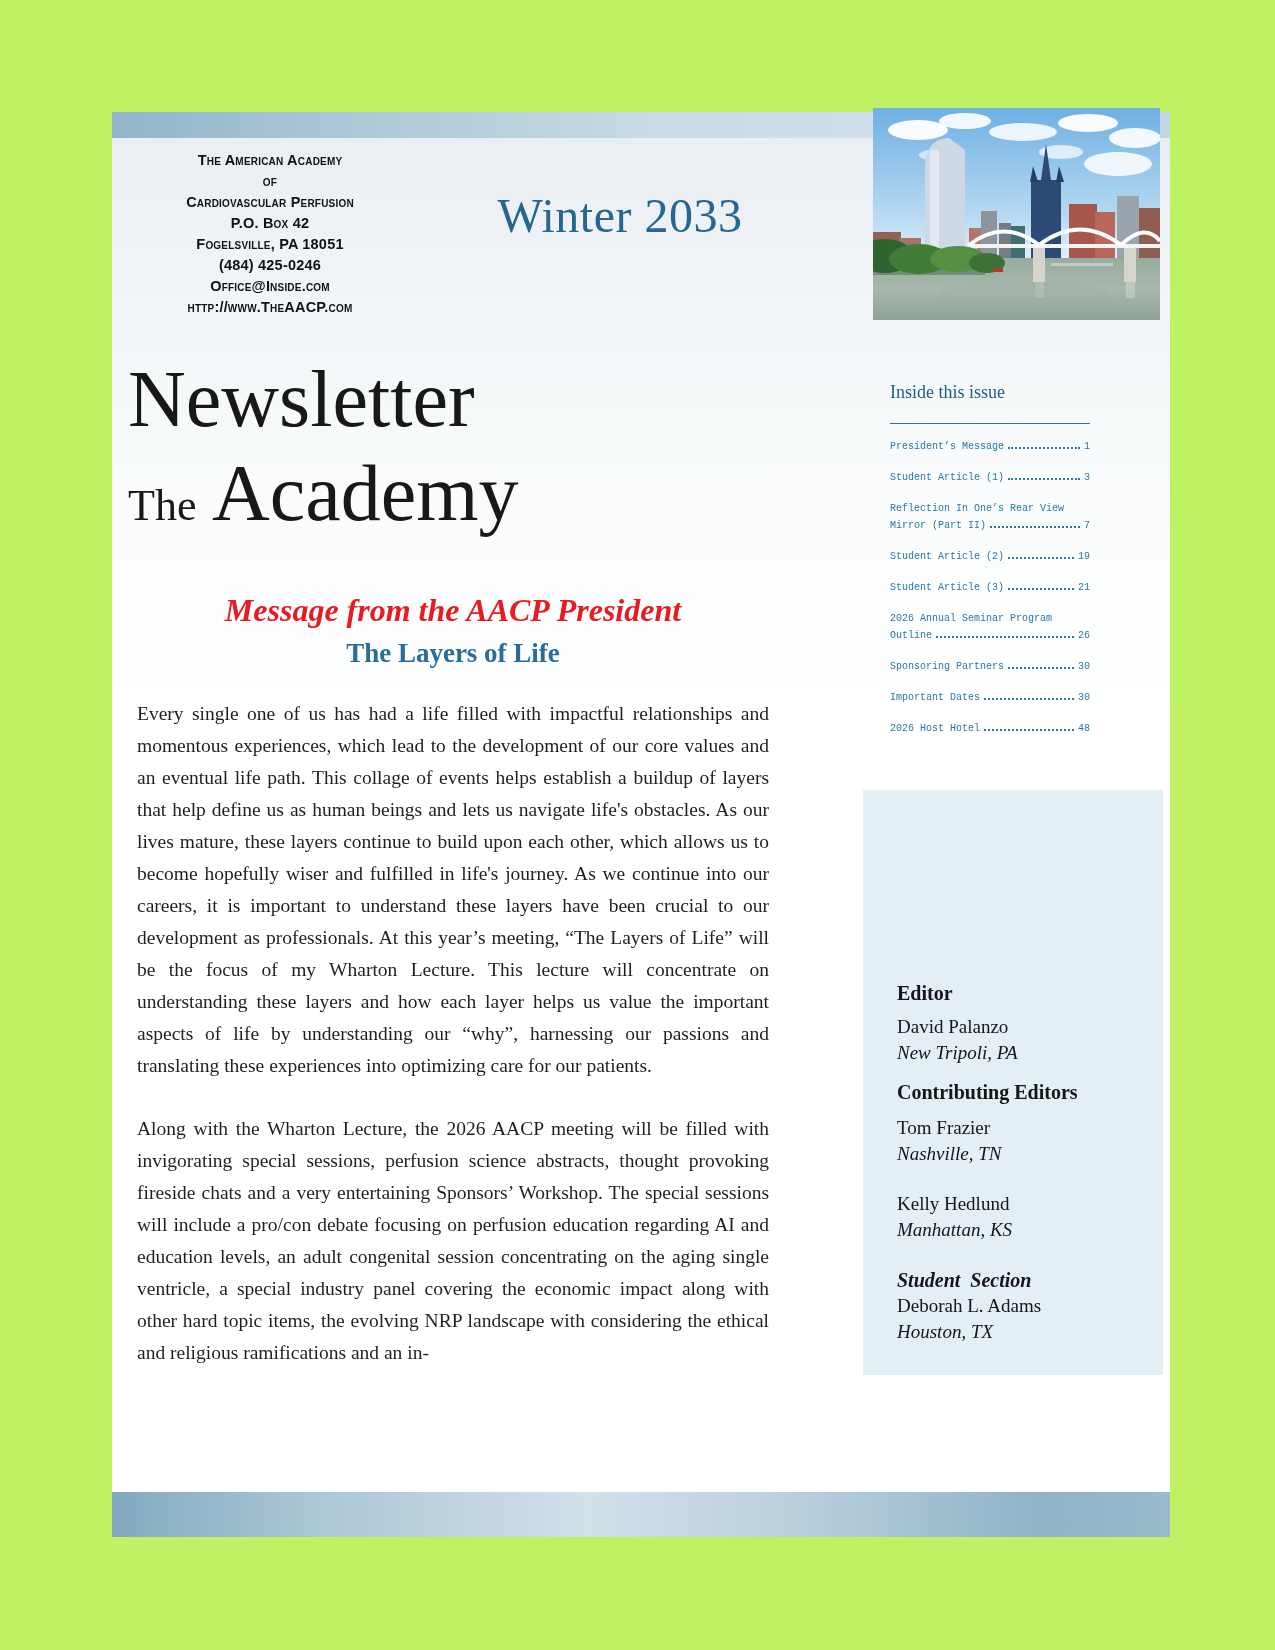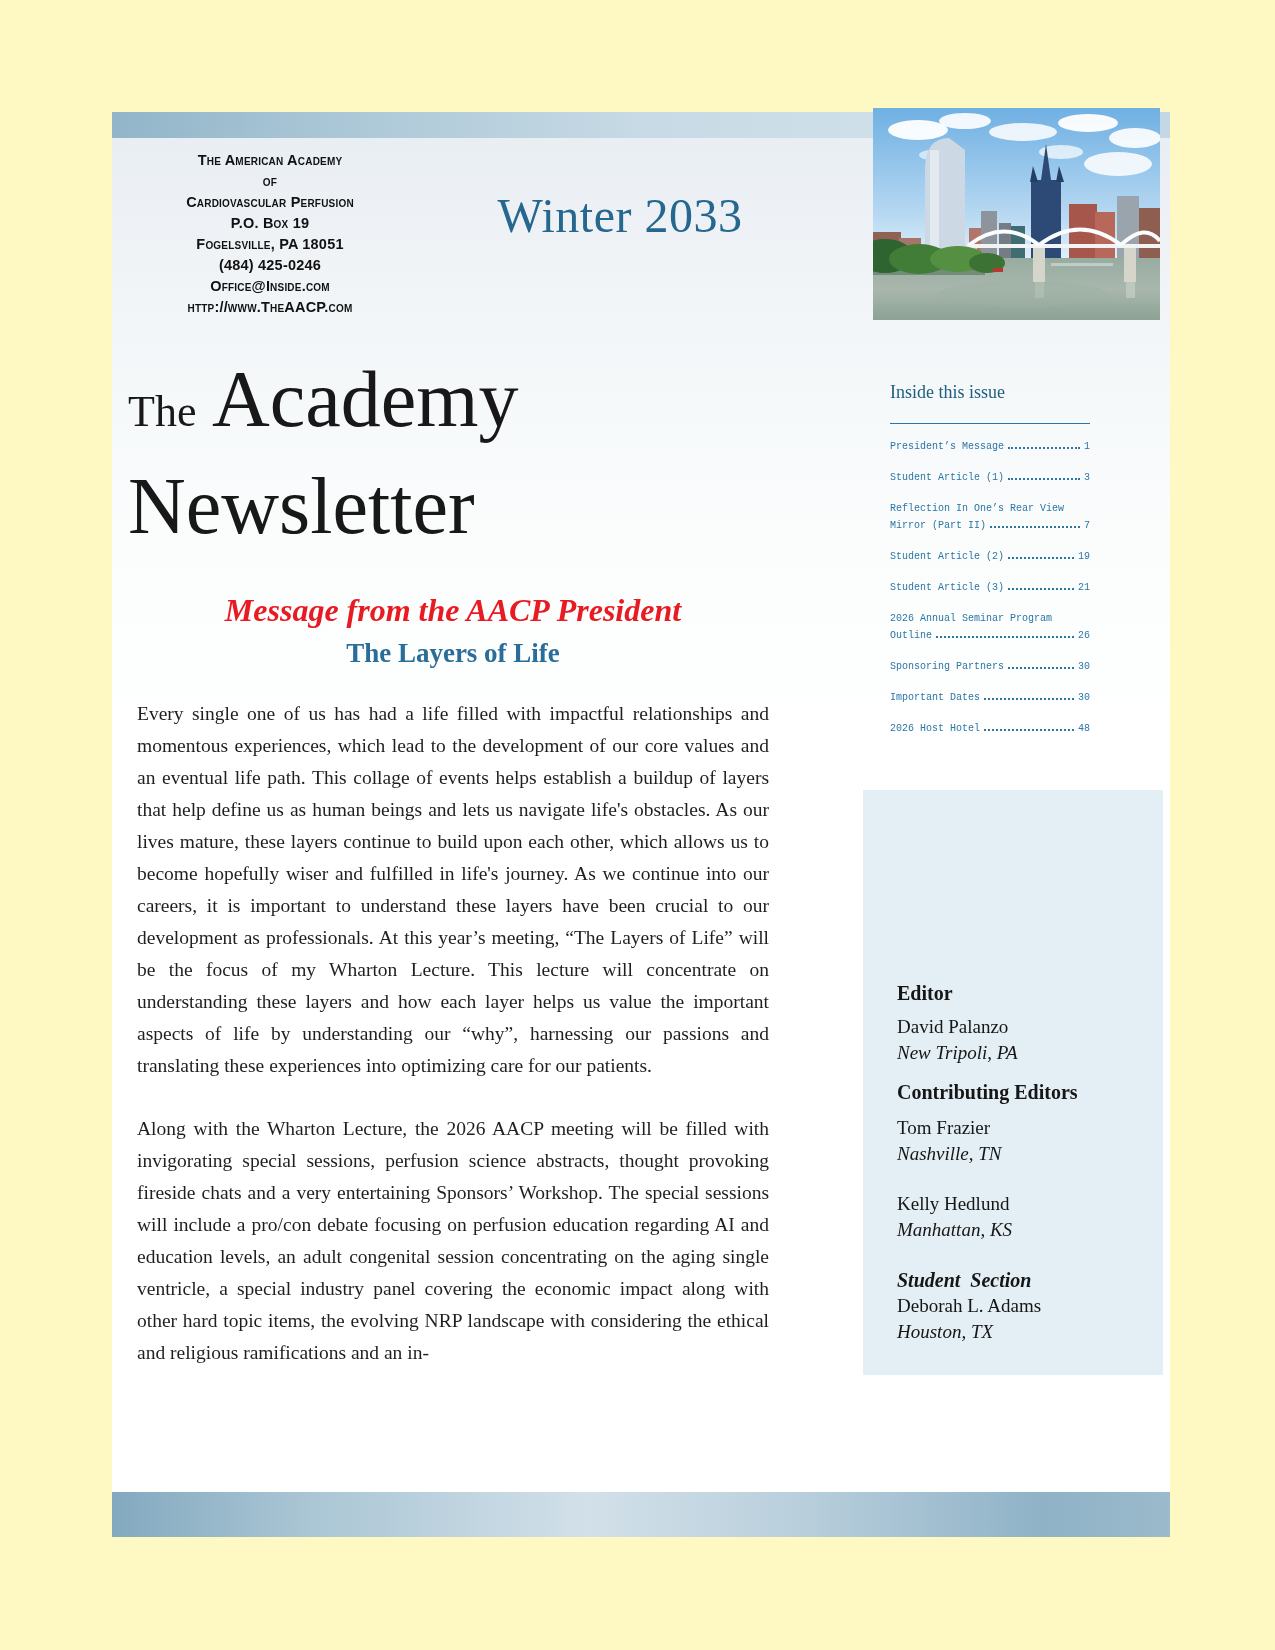--- a/index.html
+++ b/index.html
@@ -1,18 +1,18 @@
 <!DOCTYPE html>
 <html style="--accent-blue: #26678f; --toc-blue: #2b76a4; --toc-heading: #1d5f7e; --heading-red: #e81b22; --subtitle-blue: #2a6d99; --editor-box-bg: #e3eef5; --bar-steel-blue: #8fb3c8; --bar-light-blue: #cfdfe9;"><head>
 <meta charset="utf-8">
 <style>
   html,body{margin:0;padding:0;background:#ffffff;}
   .page{
     position:relative;width:1275px;height:1650px;margin:0 auto;
-    background:#fef9c3;overflow:hidden;
+    background:#bef264;overflow:hidden;
     font-family:"Liberation Serif", serif;color:#1d1d1d;
   }
   
   .top-bar{
     position:absolute;left:112px;top:112px;width:1058px;height:26px;
     background:linear-gradient(90deg,#92b5c9 0%,#a9c6d6 20%,#c7dae5 50%,#cfe0e9 75%,#c3d8e4 100%);
   }
   .bottom-bar{
     position:absolute;left:112px;top:1492px;width:1058px;height:45px;
     background:linear-gradient(90deg,#83a9bf 0%,#a9c5d4 18%,#d2e0e9 45%,#b9cfdc 65%,#8fb2c7 88%,#9bbacb 100%);
@@ -90,21 +90,21 @@
 
 <div class="page">
 
   <div class="top-bar"></div>
   <div class="content-bg"></div>
 
   <div class="org-block">
     <div class="org-line">The American Academy</div>
     <div class="org-line">of</div>
     <div class="org-line">Cardiovascular Perfusion</div>
-    <div class="org-line">P.O. Box 19</div>
+    <div class="org-line">P.O. Box 42</div>
     <div class="org-line">Fogelsville, PA  18051</div>
     <div class="org-line">(484) 425-0246</div>
     <div class="org-line">Office@Inside.com</div>
     <div class="org-line">http://www.TheAACP.com</div>
   </div>
 
   <div class="issue">Winter 2033</div>
 
   <div class="photo">
     <svg viewBox="0 0 287 212" width="287" height="212" preserveAspectRatio="none" xmlns="http://www.w3.org/2000/svg">
@@ -162,22 +162,22 @@
       <path d="M248,137 Q272,114 287,133" stroke="#fbfcfd" stroke-width="4" fill="none"></path>
       <ellipse cx="12" cy="148" rx="28" ry="17" fill="#2e6430"></ellipse>
       <ellipse cx="46" cy="151" rx="30" ry="15" fill="#417d36"></ellipse>
       <ellipse cx="85" cy="151" rx="28" ry="13" fill="#559042"></ellipse>
       <ellipse cx="114" cy="155" rx="18" ry="10" fill="#3c7334"></ellipse>
       <rect x="120" y="160" width="10" height="4" fill="#b8372e"></rect>
     </svg>
   </div>
 
   <h1 class="nl-title">
+    <span class="t-line">Newsletter</span>
     <span class="t-line"><span class="t-the">The</span> <span>Academy</span></span>
-    <span class="t-line">Newsletter</span>
   </h1>
 
   <h2 class="h-red">Message from the AACP President</h2>
   <h3 class="h-blue">The Layers of Life</h3>
 
   <div class="body-col">
     <p>Every single one of us has had a life filled with impactful relationships and momentous experiences, which lead to the development of our core values and an eventual life path.  This collage of events helps establish a buildup of layers that help define us as human beings and lets us navigate life's obstacles.  As our lives mature, these layers continue to build upon each other, which allows us to become hopefully wiser and fulfilled in life's journey.  As we continue into our careers, it is important to understand these layers have been crucial to our development as professionals.  At this year’s meeting, “The Layers of Life” will be the focus of my Wharton Lecture.  This lecture will concentrate on understanding these layers and how each layer helps us value the important aspects of life by understanding our “why”, harnessing our passions and translating these experiences into optimizing care for our patients.</p>
     <p>Along with the Wharton Lecture, the 2026 AACP meeting will be filled with invigorating special sessions, perfusion science abstracts, thought provoking fireside chats and a very entertaining Sponsors’ Workshop.  The special sessions will include a pro/con debate focusing on perfusion education regarding AI and education levels, an adult congenital session concentrating on the aging single ventricle, a special industry panel covering the economic impact along with other hard topic items, the evolving NRP landscape with considering the ethical and religious ramifications and an in-</p>
   </div>
 

